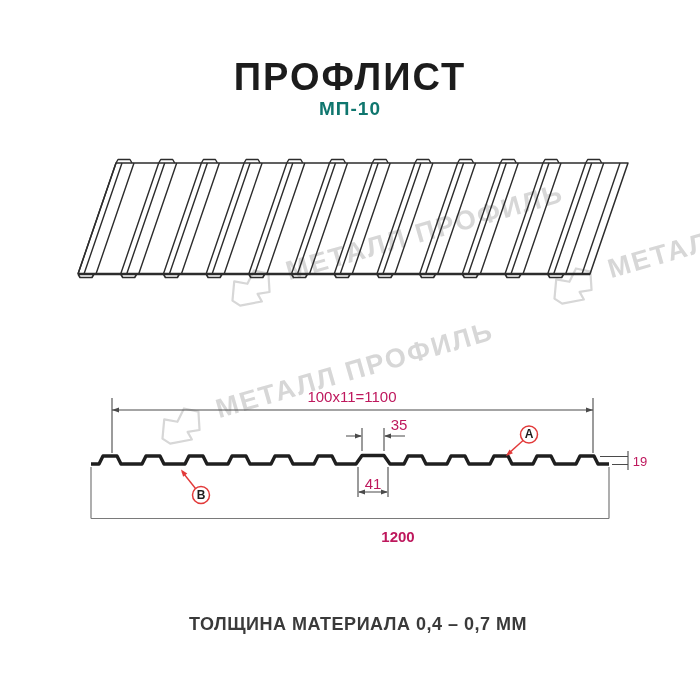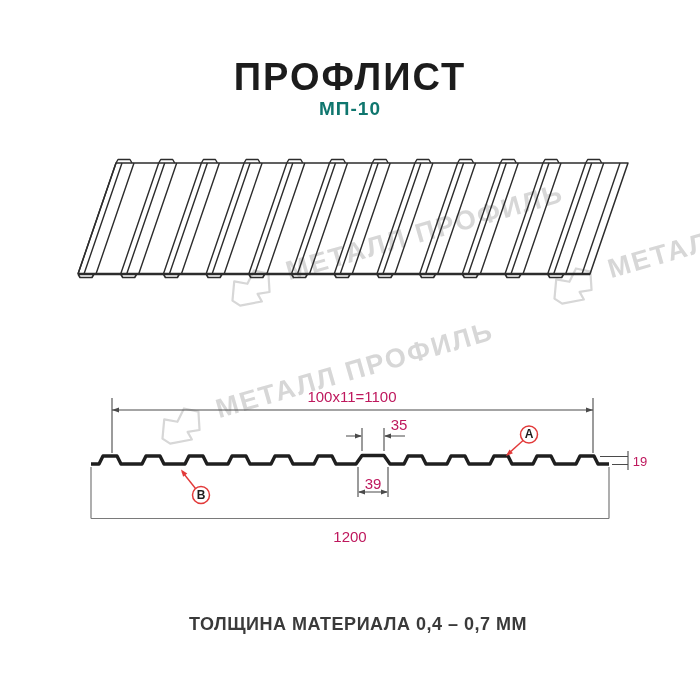--- a/index.html
+++ b/index.html
@@ -18,21 +18,21 @@
     white-space:nowrap; z-index:1; user-select:none;
   }
   .wm .wm-text{transform:translateY(-7px);}
   .wm svg{display:block; flex:0 0 auto;}
   #fig{position:absolute; left:0; top:0; z-index:2;}
   .dim-label{
     position:absolute; z-index:3; transform:translate(-50%,-50%);
     font-size:15px; color:#be185d; white-space:nowrap;
   }
   .dim-small{font-size:13px;}
-  .dim-bold{font-weight:400;}
+  .dim-bold{font-weight:700;margin-left:48px;}
   .callout-letter{
     position:absolute; z-index:3; transform:translate(-50%,-52%);
     font-size:12px; font-weight:700;
   }
 </style>
 </head>
 <body>
 
 <div id="page">
 
@@ -113,21 +113,21 @@
       <circle cx="529" cy="434.5" r="8.5" fill="none" stroke="#e23a3a" stroke-width="1.5"></circle>
       <path d="M523,440.5 L507.5,454.5" stroke="#e23a3a" stroke-width="1.4" fill="none" stroke-linejoin="round" stroke-linecap="butt"></path>
       <polygon points="506,456 509.4622742018087,449.3839092092468 512.9417533548748,453.24826230172926" fill="#e23a3a"></polygon>
       <circle cx="201" cy="495" r="8.5" fill="none" stroke="#e23a3a" stroke-width="1.5"></circle>
       <path d="M195.5,488.5 L182,471.5" stroke="#e23a3a" stroke-width="1.4" fill="none" stroke-linejoin="round" stroke-linecap="butt"></path>
       <polygon points="181,469.5 187.2891574881873,473.5257295101357 183.13625283594138,476.65516763052636" fill="#e23a3a"></polygon>
     </svg>
 
   <div class="dim-label" style="left:352px; top:396px;">100x11=1100</div>
   <div class="dim-label" style="left:399px; top:424px;text-align:center;">35</div>
-  <div class="dim-label" style="left:373px; top:483px;">39</div>
+  <div class="dim-label" style="left:373px; top:483px;">41</div>
   <div class="dim-label dim-small" style="left:640px; top:461px;">19</div>
   <div class="dim-label dim-bold" style="left:350px; top:536px;">1200</div>
 
   <div class="callout-letter" style="left:529px; top:434px;">А</div>
   <div class="callout-letter" style="left:201px; top:495px;">В</div>
 
   <div class="center-text footer-note">ТОЛЩИНА МАТЕРИАЛА 0,4 – 0,7 ММ</div>
 </div>
 
 </body></html>

